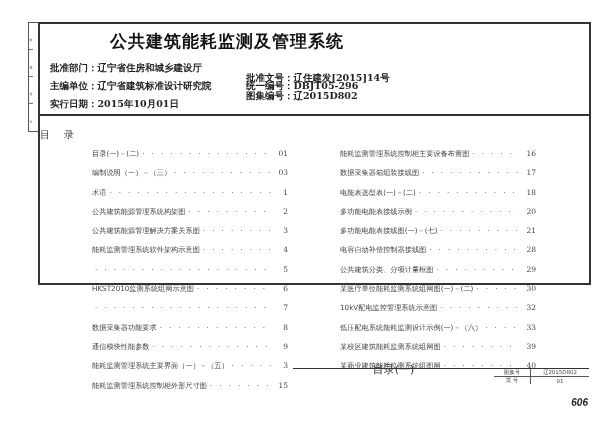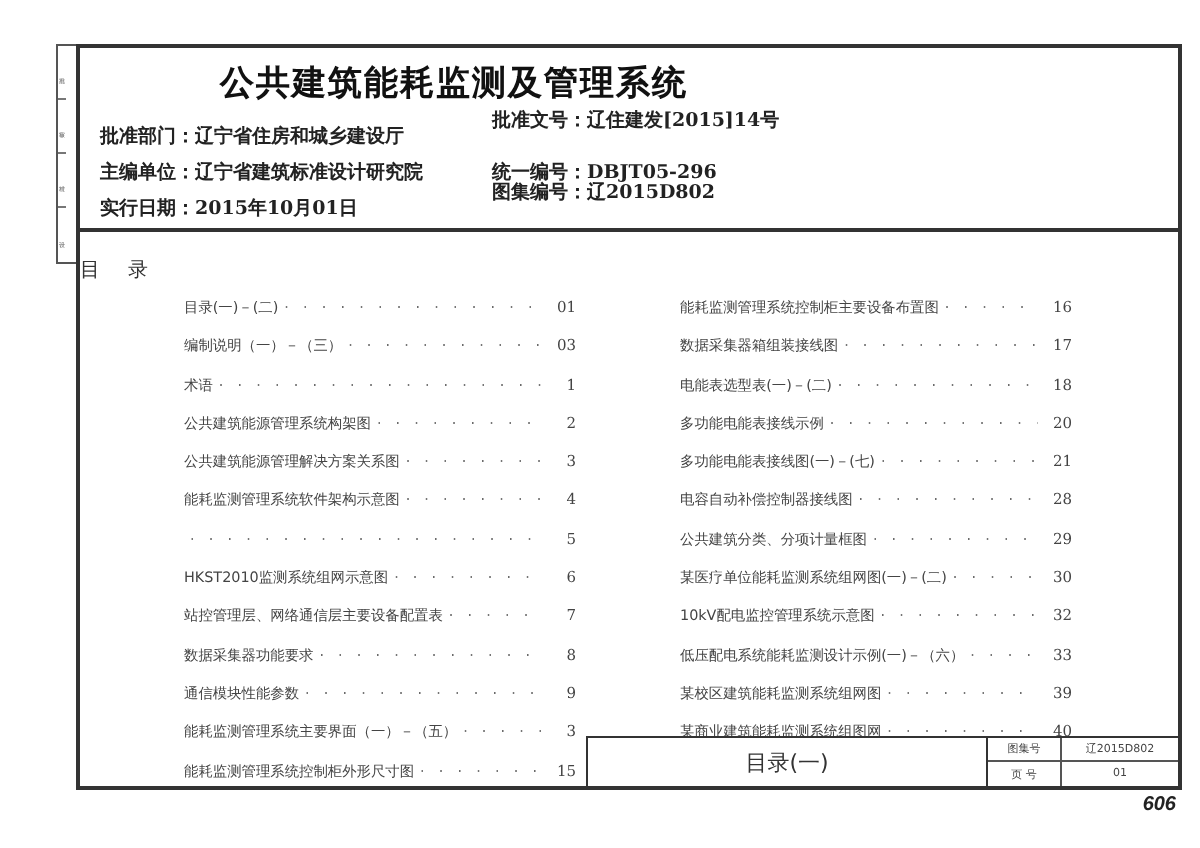--- a/index.html
+++ b/index.html
@@ -1,20 +1,20 @@
 <!DOCTYPE html>
 <html><head>
   <meta charset="utf-8">
   <style>
     html, body { margin: 0; padding: 0; background: #ffffff; }
     body {
       width: 600px; height: 424px; position: relative; overflow: hidden;
       font-family: "DejaVu Serif", "Liberation Serif", serif; color: #222;
     }
-    .sheet { position: absolute; left: 38px; top: 22px; width: 553px; height: 373px; border: 2px solid #333; box-sizing: border-box; }
+    .sheet { position: absolute; left: 38px; top: 22px; width: 553px; height: 263px; border: 2px solid #333; box-sizing: border-box; }
     .sidestrip { position: absolute; left: 28px; top: 22px; width: 10px; height: 110px; border: 1px solid #555; border-right: none; box-sizing: border-box; }
     .sidestrip .cell { height: 25%; border-bottom: 1px solid #777; box-sizing: border-box; display: flex; align-items: center; justify-content: center; font-size: 3px; color: #888; writing-mode: vertical-rl; }
     .sidestrip .cell:last-child { border-bottom: none; }
 
     .header { position: absolute; left: 0; top: 0; width: 100%; height: 92px; border-bottom: 2px solid #333; box-sizing: border-box; }
     .header-left { position: absolute; left: 0; top: 0; width: 305px; height: 100%; }
     .header-right { position: absolute; left: 305px; top: 0; right: 0; height: 100%; border-left: 1.5px solid #333; box-sizing: border-box; }
 
     .title { position: absolute; left: 70px; top: 6px; font-size: 17px; font-weight: bold; letter-spacing: 1px; color: #111; }
     .meta { position: absolute; font-size: 9.5px; font-weight: bold; color: #222; white-space: nowrap; }
@@ -49,21 +49,21 @@
   <div class="cell">设计</div>
 </div>
 
 <div class="sheet">
   <div class="header">
     <div class="header-left">
       <div class="title">公共建筑能耗监测及管理系统</div>
       <div class="meta" style="left:10px; top:56px;">主编单位：辽宁省建筑标准设计研究院</div>
       <div class="meta" style="left:10px; top:38px;">批准部门：辽宁省住房和城乡建设厅</div>
       <div class="meta" style="left:10px; top:74px;">实行日期：2015年10月01日</div>
-      <div class="meta" style="left:206px; top:30px;">批准文号：辽住建发[2015]14号</div>
+      <div class="meta" style="left:206px; top:48px;">批准文号：辽住建发[2015]14号</div>
       <div class="meta" style="left:206px; top:56px;">统一编号：DBJT05-296</div>
       <div class="meta" style="left:206px; top:66px;">图集编号：辽2015D802</div>
     </div>
   </div>
 
   <div class="toc-title">目录</div>
 
   <div class="toc-col" style="left:52px;">
     <div class="toc-item">
         <span class="lbl">目录(一)－(二)</span>
@@ -98,21 +98,20 @@
     <div class="toc-item">
         <span class="dots"></span>
         <span class="pg">5</span>
       </div>
     <div class="toc-item">
         <span class="lbl">HKST2010监测系统组网示意图</span>
         <span class="dots"></span>
         <span class="pg">6</span>
       </div>
     <div class="toc-item">
-        <span class="lbl">站控管理层、网络通信层主要设备配置表</span>
         <span class="dots"></span>
         <span class="pg">7</span>
       </div>
     <div class="toc-item">
         <span class="lbl">数据采集器功能要求</span>
         <span class="dots"></span>
         <span class="pg">8</span>
       </div>
     <div class="toc-item">
         <span class="lbl">通信模块性能参数</span>

